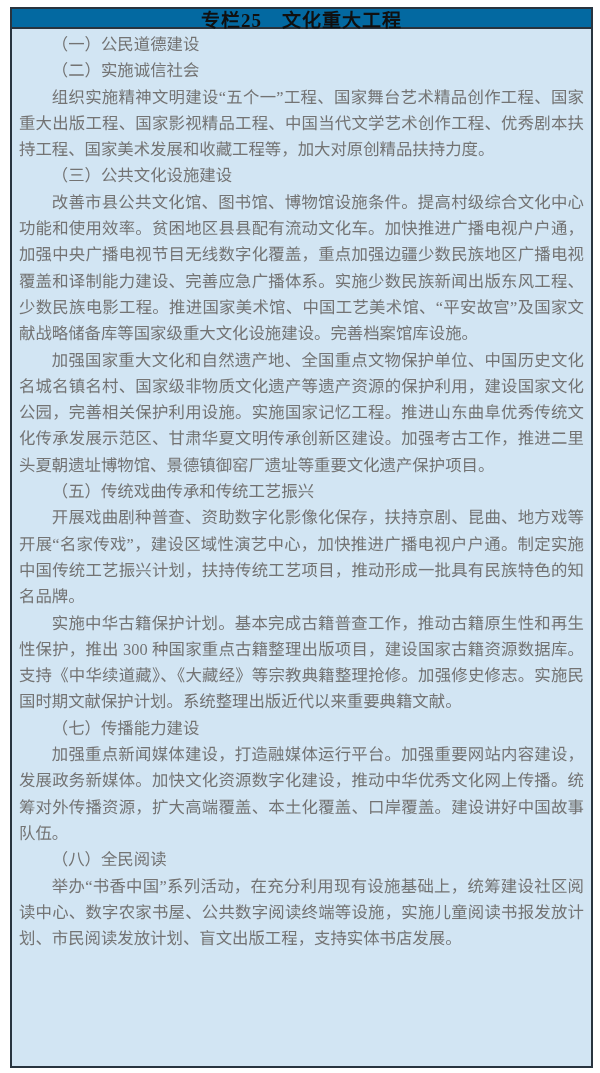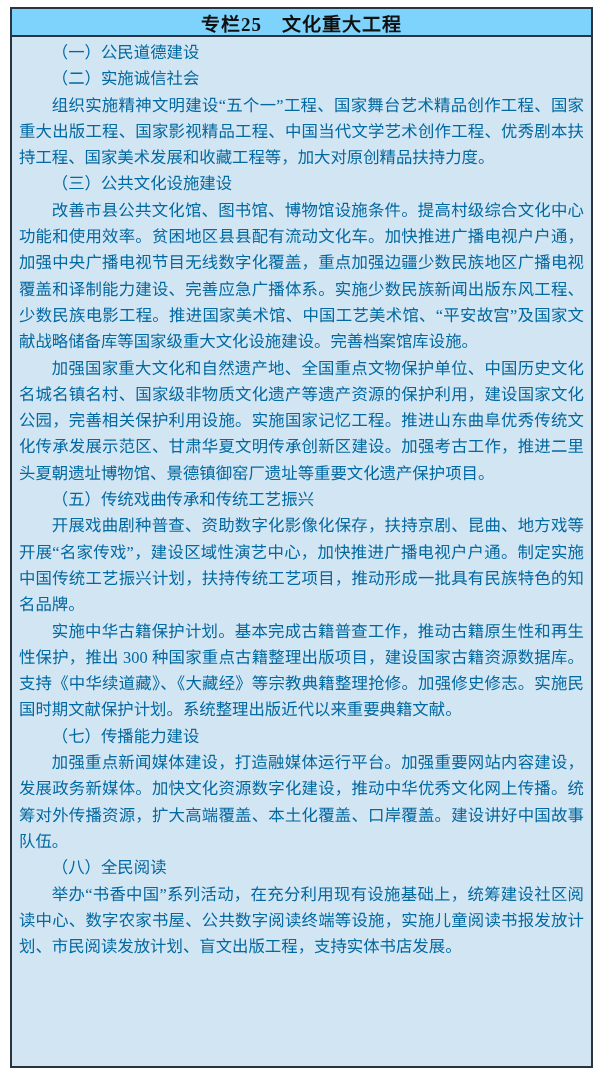--- a/index.html
+++ b/index.html
@@ -19,40 +19,40 @@
     top: 7px;
     width: 583px;
     height: 1061px;
     box-sizing: border-box;
     border: 2px solid #28343f;
     background: #d2e5f3;
     overflow: hidden;
   }
   .panel-header {
     box-sizing: border-box;
-    height: 28px;
-    background: #7dd3fc;
+    height: 20px;
+    background: #0369a1;
     border-bottom: 2px solid #28343f;
     display: flex;
     align-items: center;
     justify-content: center;
   }
   .panel-title {
     font-size: 19px;
     font-weight: bold;
     color: #101010;
     letter-spacing: 1px;
     white-space: pre;
   }
   .panel-body {
     box-sizing: border-box;
     padding: 3px 7px 4px 7px;
     font-size: 16.4px;
     line-height: 26.3px;
-    color: #0369a1;
+    color: #737373;
     text-align: justify;
   }
   .section-heading,
   .section-text {
     margin: 0;
     text-indent: 2em;
     font-weight: normal;
     font-size: 16.4px;
   }
 </style>

